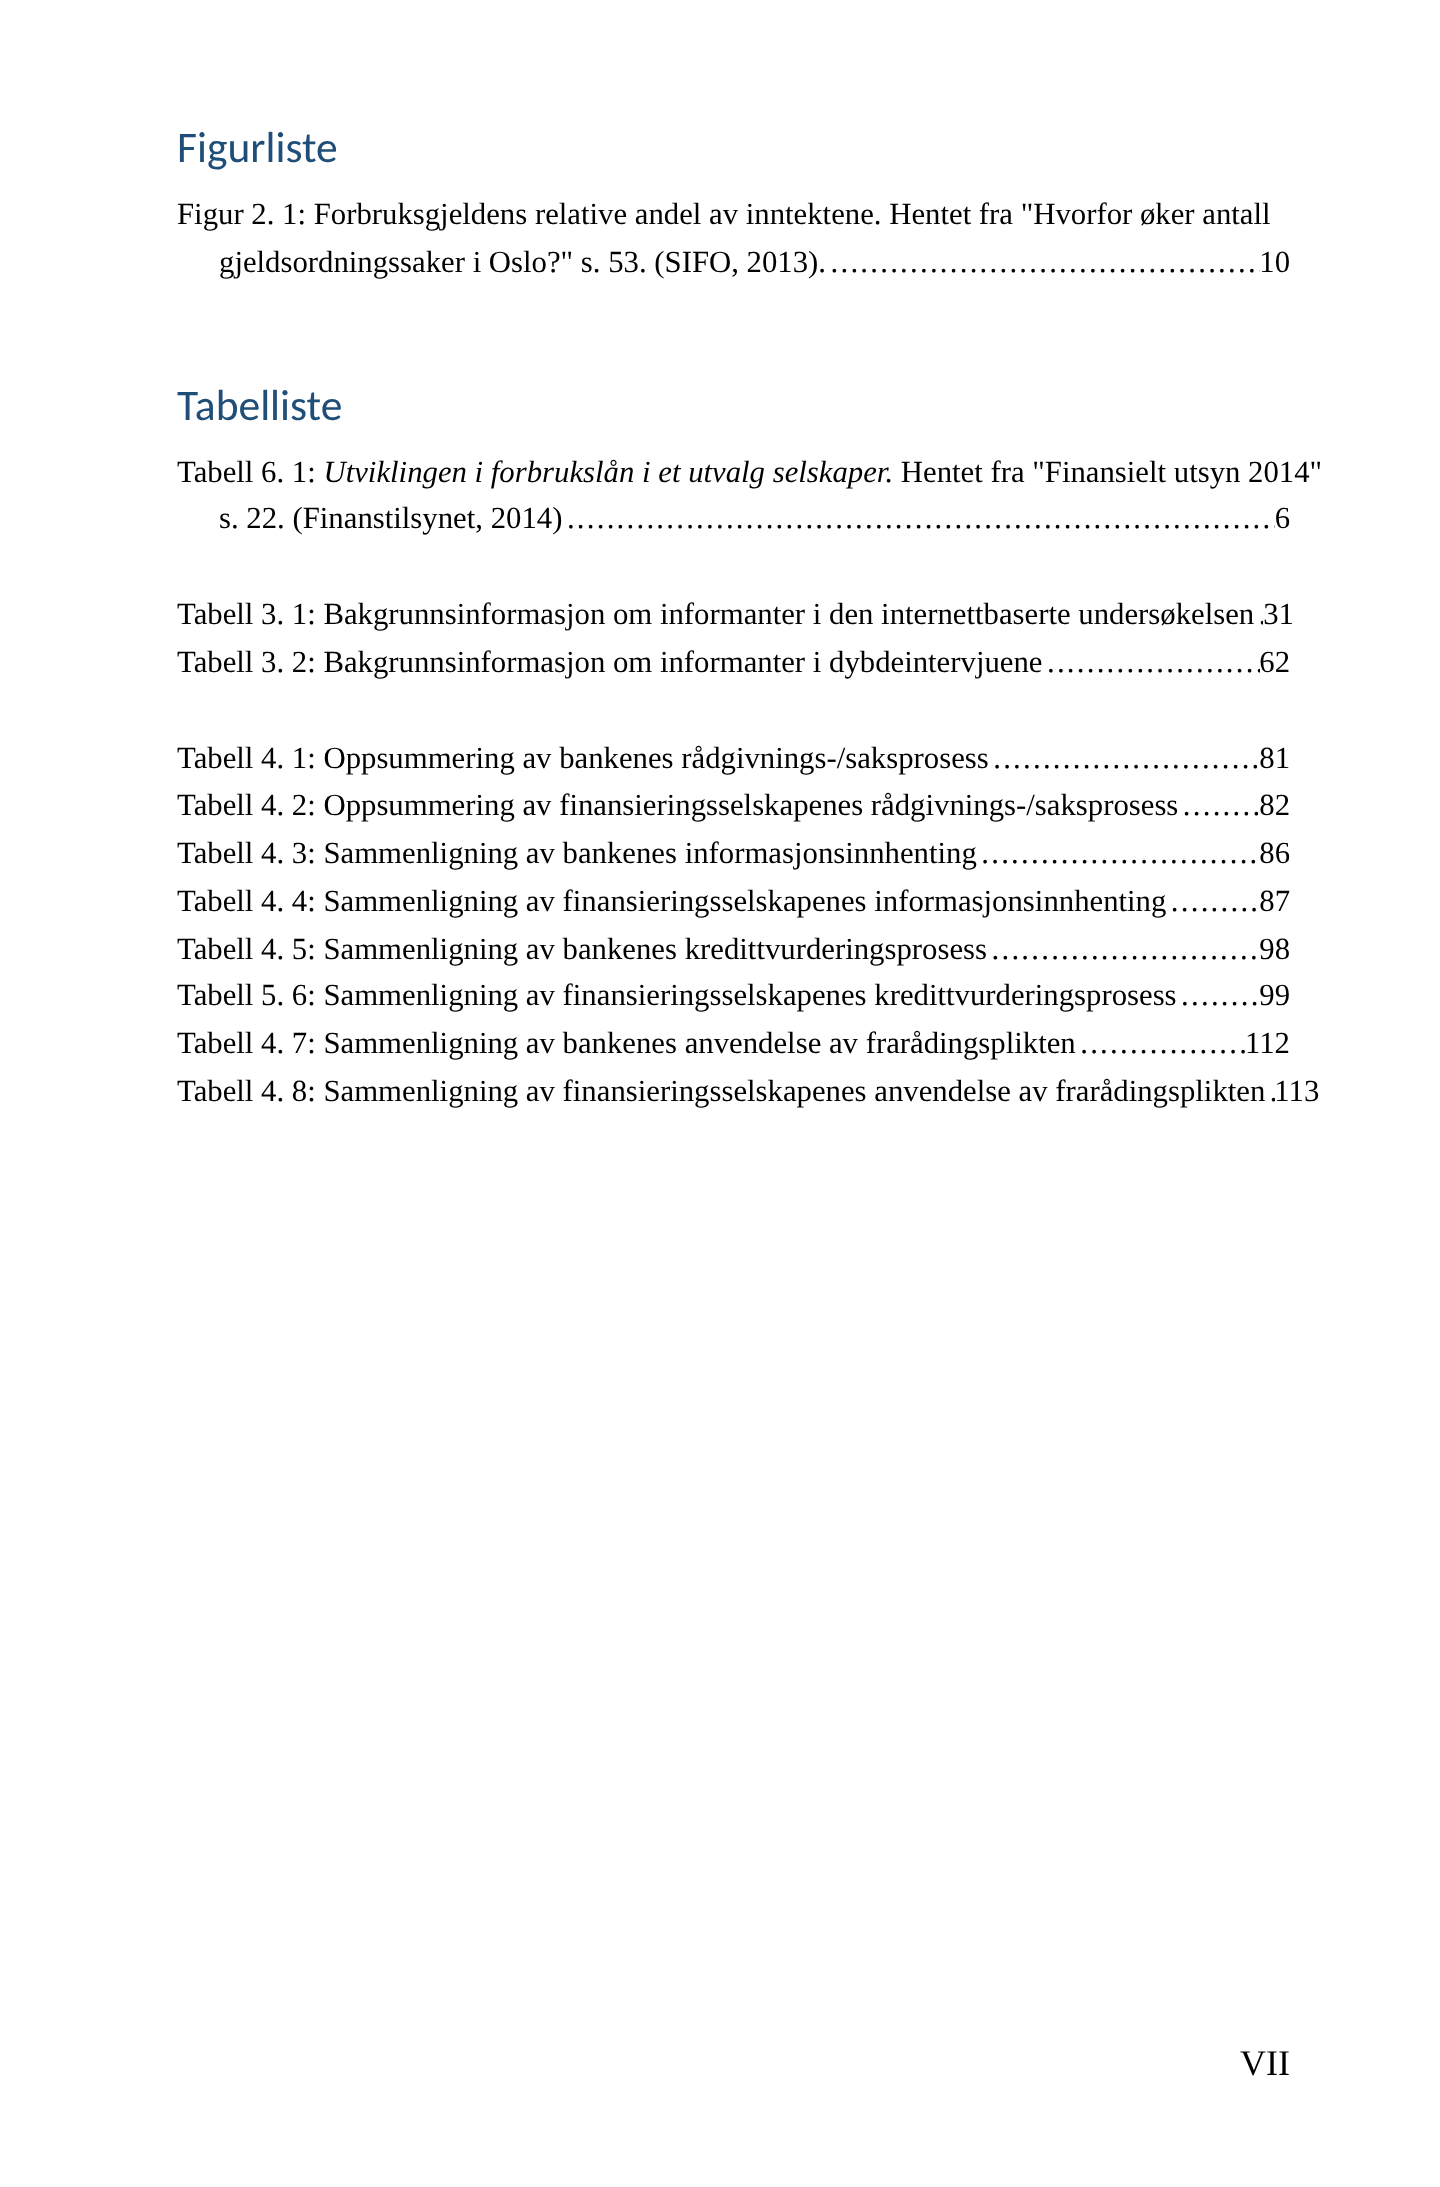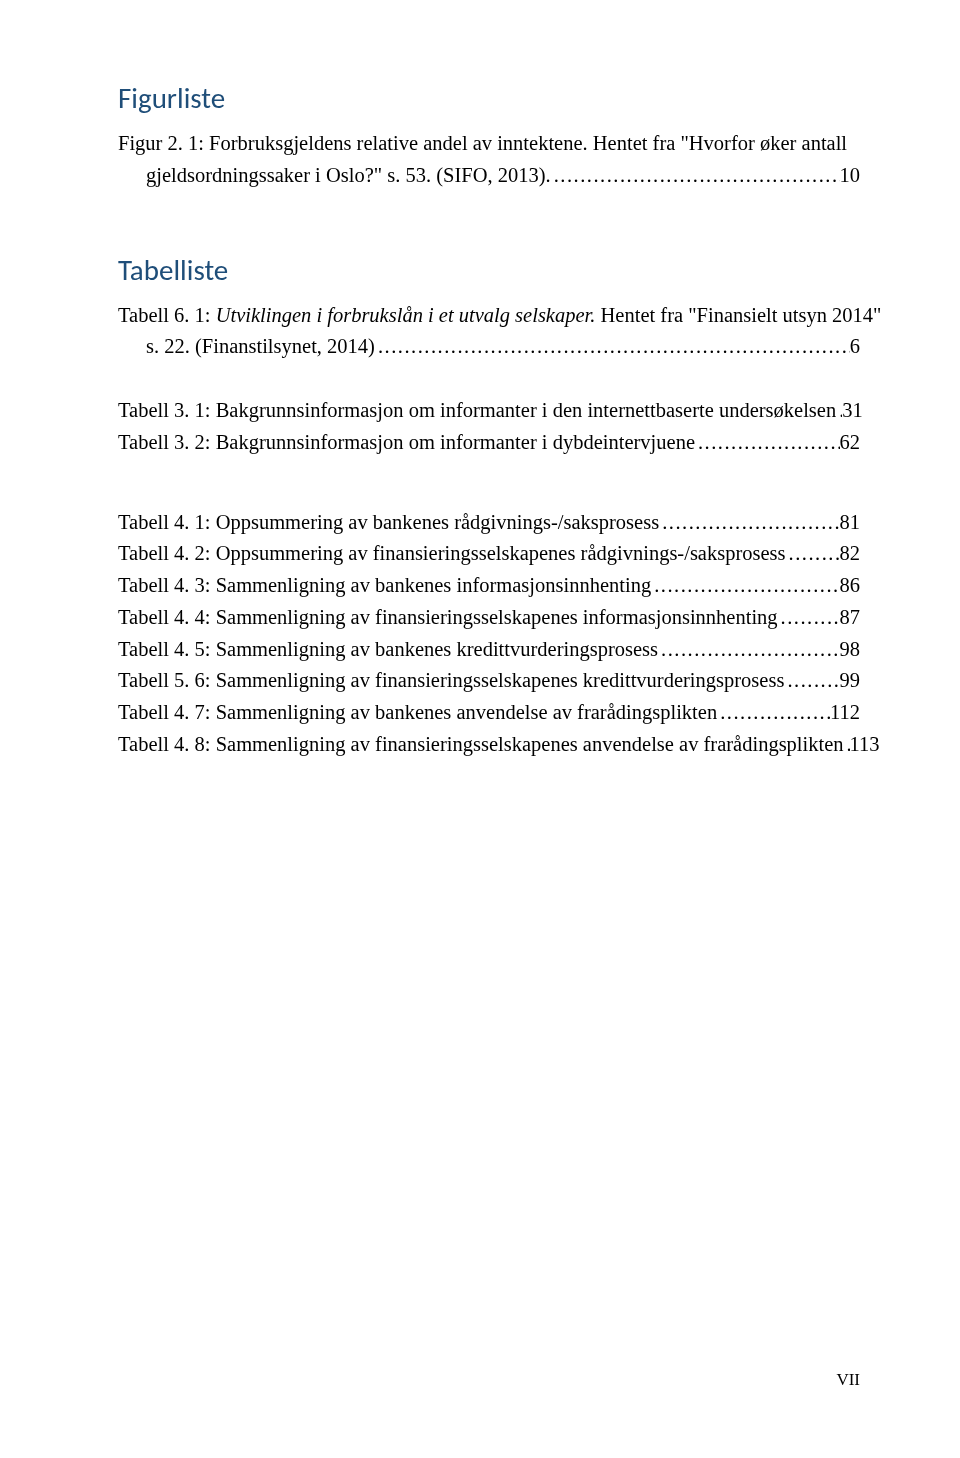--- a/index.html
+++ b/index.html
@@ -40,21 +40,21 @@
   }
   .dots::after{
     content:"......................................................................................................................................................................................................";
   }
   .page{flex:0 0 auto;white-space:nowrap;}
   .page-number{
     position:absolute;
     bottom:68px;
     right:100px;
     font-family:"Times New Roman",Times,serif;
-    font-size:17px;
+    font-size:24px;
   }
 </style>
 </head>
 <body>
 
 <div class="toc-section">
   <h2 class="heading">Figurliste</h2>
 
   <div class="toc-entry">
     <span class="entry-text">Figur 2. 1: Forbruksgjeldens relative andel av inntektene. Hentet fra "Hvorfor øker antall</span>
@@ -72,21 +72,21 @@
   <div class="toc-entry">
     <span class="entry-text"><span>Tabell 6. 1: </span><span class="italic">Utviklingen i forbrukslån i et utvalg selskaper.</span><span> Hentet fra "Finansielt utsyn 2014"</span></span>
   </div>
   <div class="toc-entry indent-continue">
     <span class="entry-text">s. 22. (Finanstilsynet, 2014)</span>
     <span class="dots"></span>
     <span class="page"><span>6</span></span>
   </div>
 </div>
 
-<div class="toc-section" style="margin-bottom:48px;">
+<div class="toc-section" style="margin-bottom:32px;">
   <div class="toc-entry">
     <span class="entry-text">Tabell 3. 1: Bakgrunnsinformasjon om informanter i den internettbaserte undersøkelsen</span>
     <span class="dots"></span>
     <span class="page"><span>31</span></span>
   </div>
   <div class="toc-entry">
     <span class="entry-text">Tabell 3. 2: Bakgrunnsinformasjon om informanter i dybdeintervjuene</span>
     <span class="dots"></span>
     <span class="page"><span>62</span></span>
   </div>

